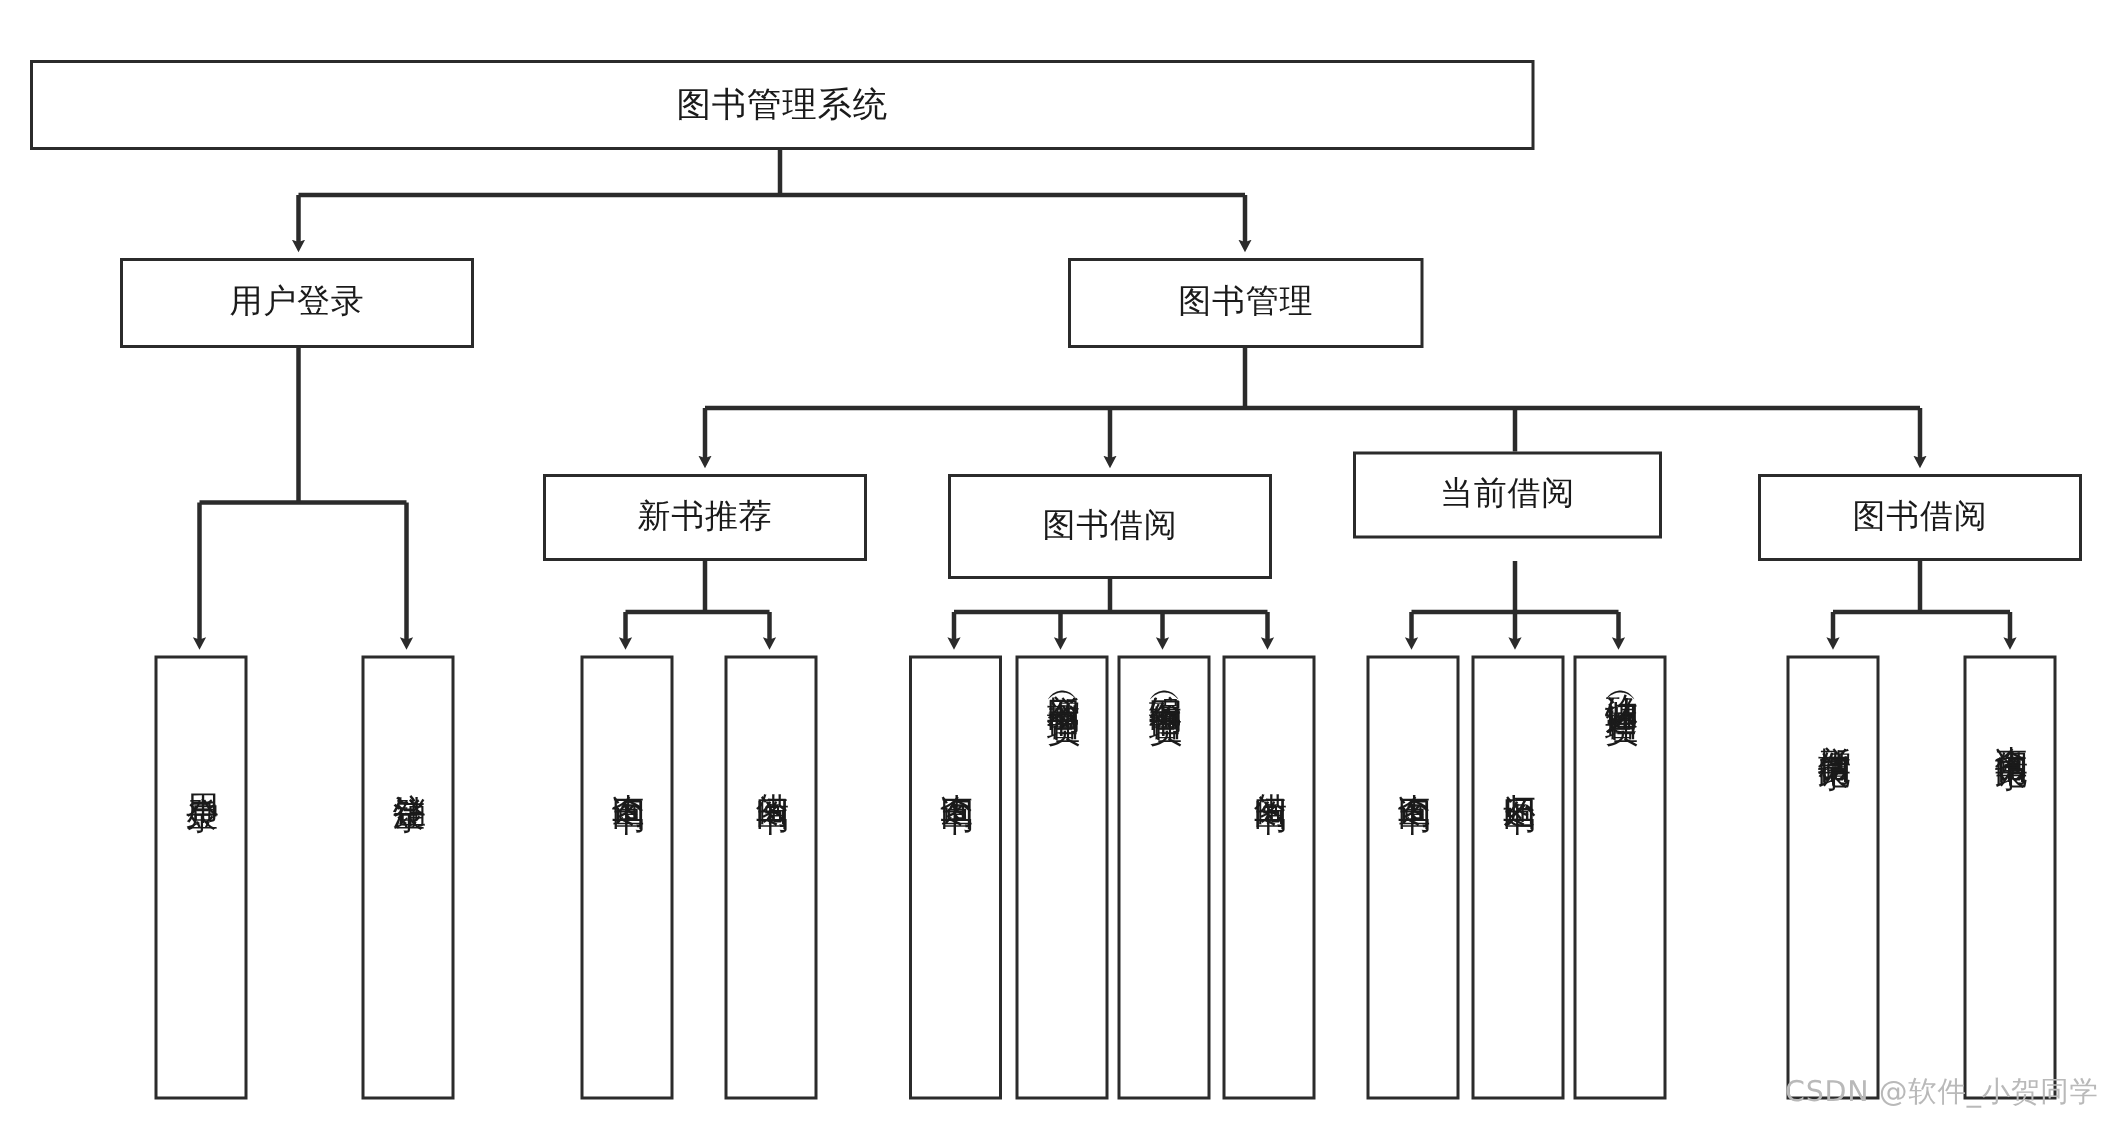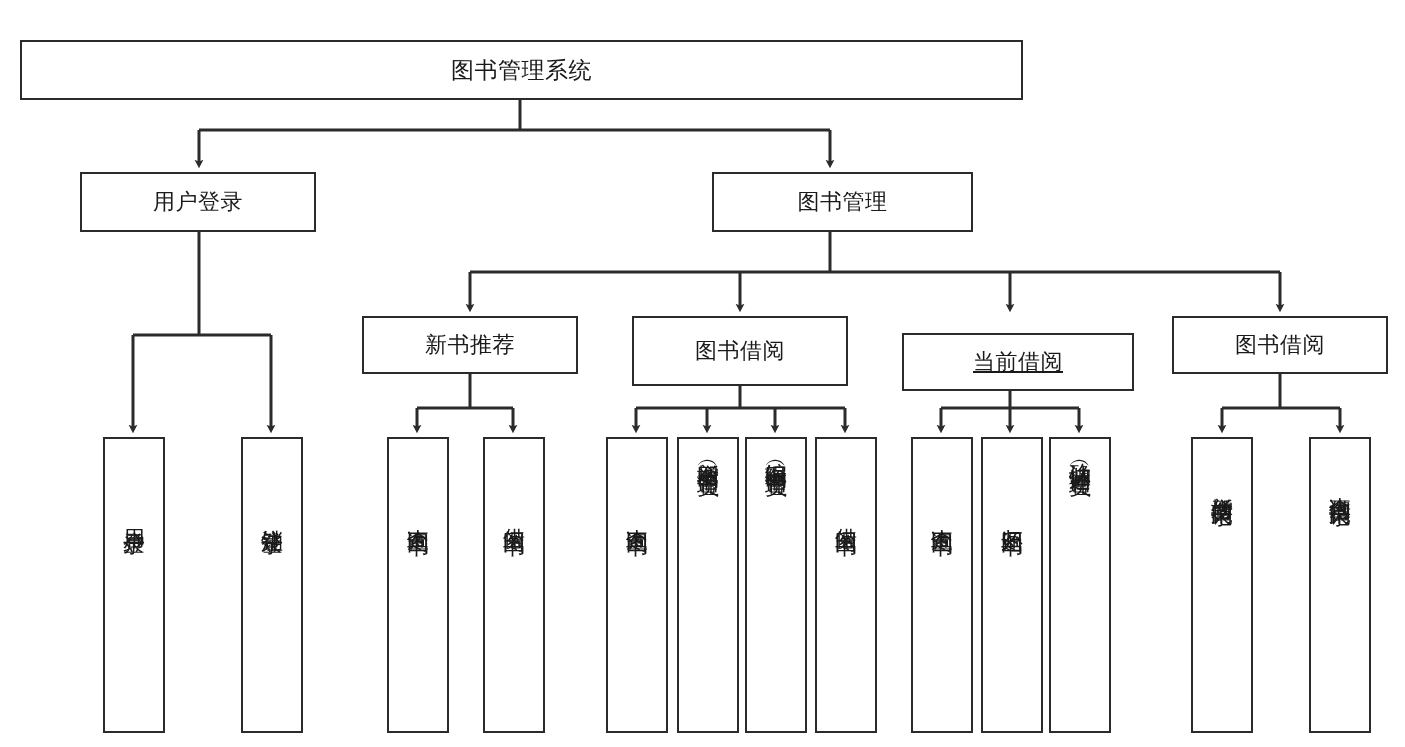--- a/index.html
+++ b/index.html
@@ -126,31 +126,31 @@
     </g>
   </svg>
 
   <div class="node h root" style="left:20px; top:12px; width:1003px; height:60px;margin-top:28px;">
     <span class="label">图书管理系统</span>
   </div>
 
   <div class="node h" style="left:80px; top:172px; width:236px; height:60px;">
     <span class="label">用户登录</span>
   </div>
-  <div class="node h" style="left:712px; top:172px; width:261px; height:60px;">
+  <div class="node h" style="left:712px; top:172px; width:237px; height:60px;">
     <span class="label">图书管理</span>
   </div>
 
   <div class="node h" style="left:362px; top:316px; width:216px; height:58px;">
     <span class="label">新书推荐</span>
   </div>
   <div class="node h" style="left:632px; top:316px; width:216px; height:70px;">
     <span class="label">图书借阅</span>
   </div>
-  <div class="node h" style="left:902px; top:333px; width:232px; height:58px;text-decoration:underline;">
+  <div class="node h" style="left:902px; top:301px; width:206px; height:58px;">
     <span class="label">当前借阅</span>
   </div>
   <div class="node h" style="left:1172px; top:316px; width:216px; height:58px;">
     <span class="label">图书借阅</span>
   </div>
 
   <div class="node v" style="left:103px; top:437px; width:62px; height:296px; padding-top:72px;">
     <span class="label">用户登录</span>
   </div>
   <div class="node v" style="left:241px; top:437px; width:62px; height:296px; padding-top:72px;">
@@ -187,14 +187,15 @@
     <span class="label">确认归还（管理员）</span>
   </div>
 
   <div class="node v" style="left:1191px; top:437px; width:62px; height:296px; padding-top:40px;">
     <span class="label">新增借阅记录</span>
   </div>
   <div class="node v" style="left:1309px; top:437px; width:62px; height:296px; padding-top:40px;">
     <span class="label">查询借阅记录</span>
   </div>
 
+  <div class="watermark" style="left:1190px; top:715px;">CSDN @软件_小贺同学</div>
 
 </div>
 
 </body></html>

